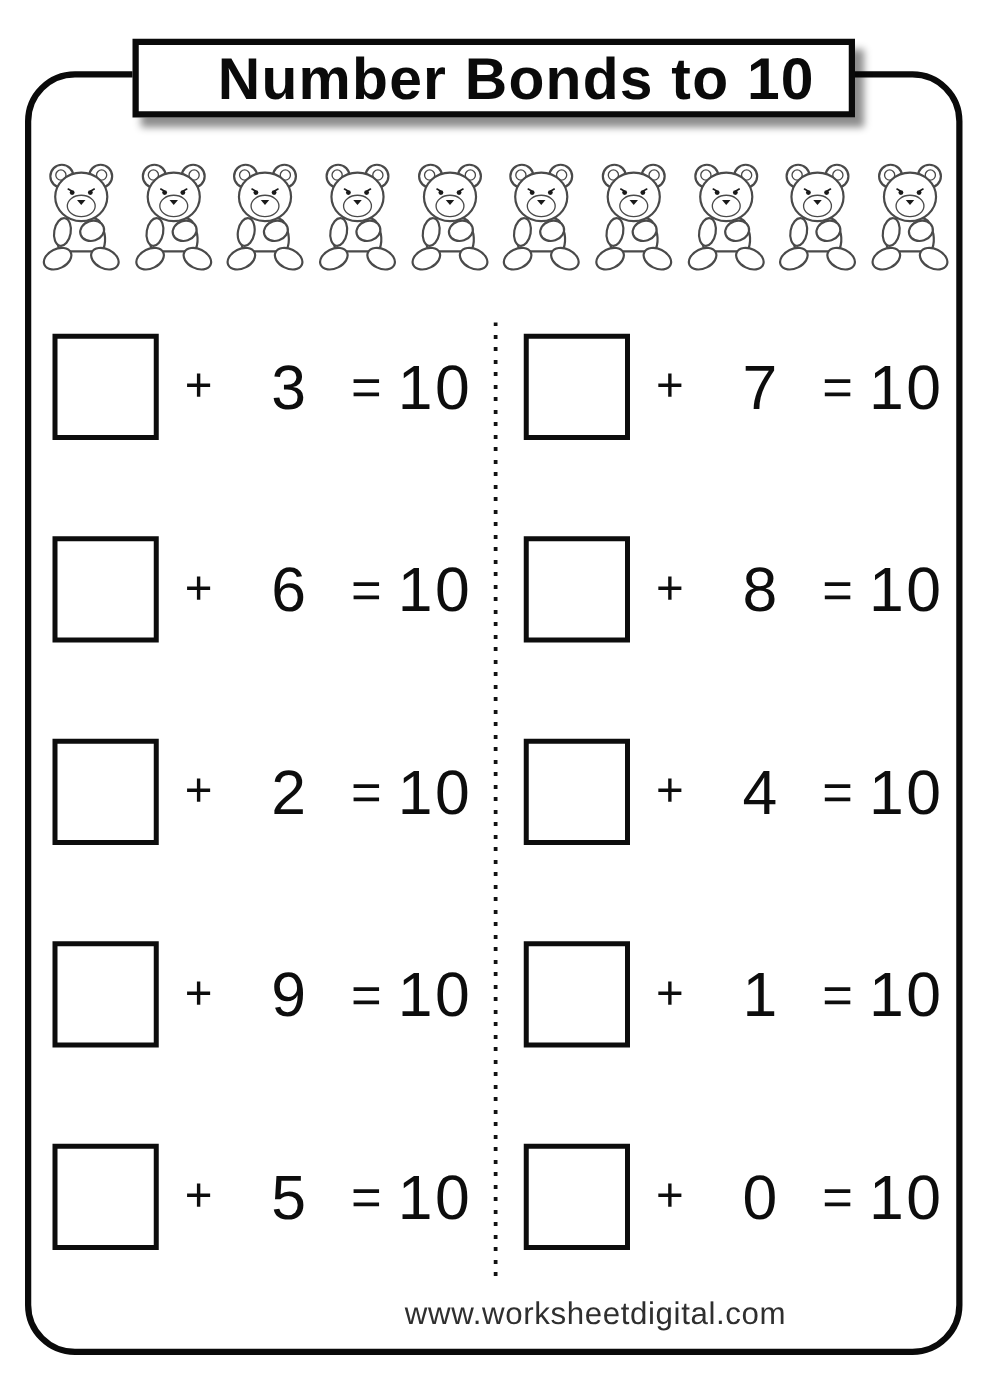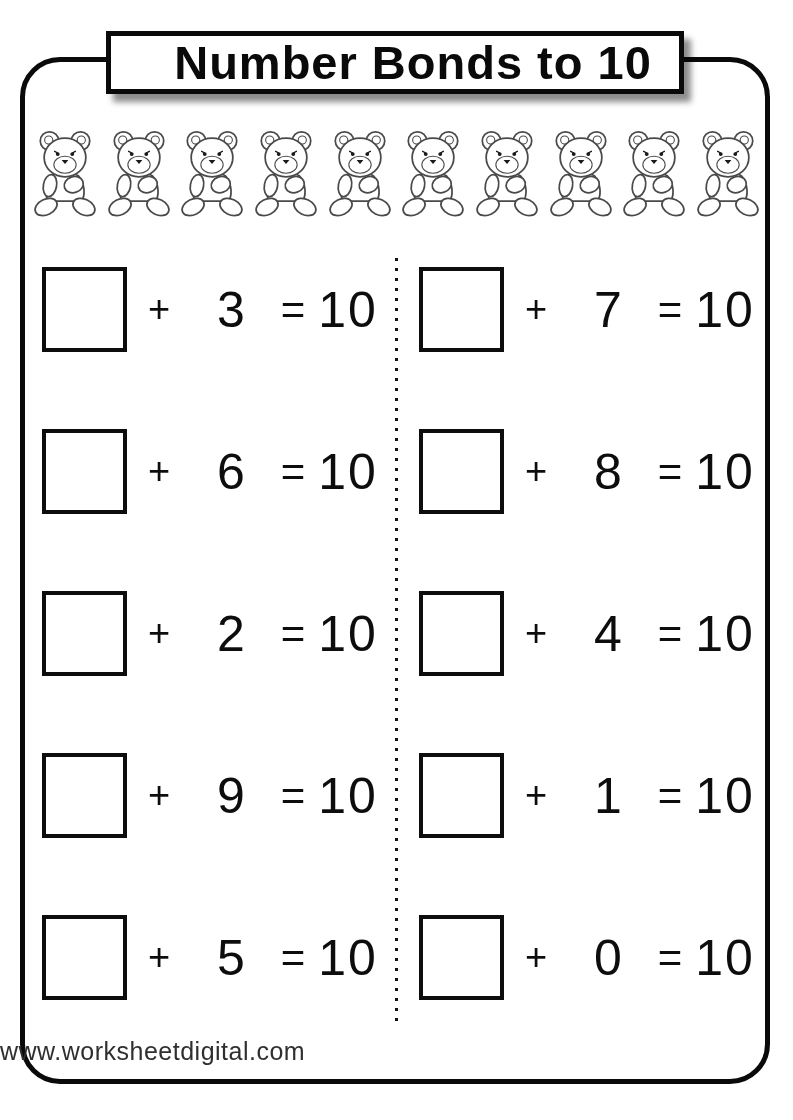--- a/index.html
+++ b/index.html
@@ -47,21 +47,21 @@
   .abox {
     width:77px; height:77px; border:4px solid #0d0d0d; background:#ffffff;
     flex:0 0 auto;
   }
   .sym-plus  { margin-left:14px; width:36px; text-align:center; font-size:38px; }
   .addend    { margin-left:22px; width:64px; text-align:center; font-size:50px; }
   .sym-eq    { margin-left:10px; width:40px; text-align:center; font-size:42px; }
   .sum       { margin-left:1px;  width:68px; text-align:center; font-size:50px; letter-spacing:2px; }
   
   .footer {
-    position:absolute; left:0; top:1037px; width:629px; text-align:left;
+    position:absolute; left:0; top:1037px; width:629px; text-align:right;
     font-size:25px; color:#2f2f2f; letter-spacing:0.5px; z-index:2;
   }
   .defs-hidden { position:absolute; width:0; height:0; overflow:hidden; }
 </style>
 </head>
 <body>
 
 <svg class="defs-hidden" aria-hidden="true">
   <defs>
     <symbol id="bear-shape" viewBox="0 0 66 94">

